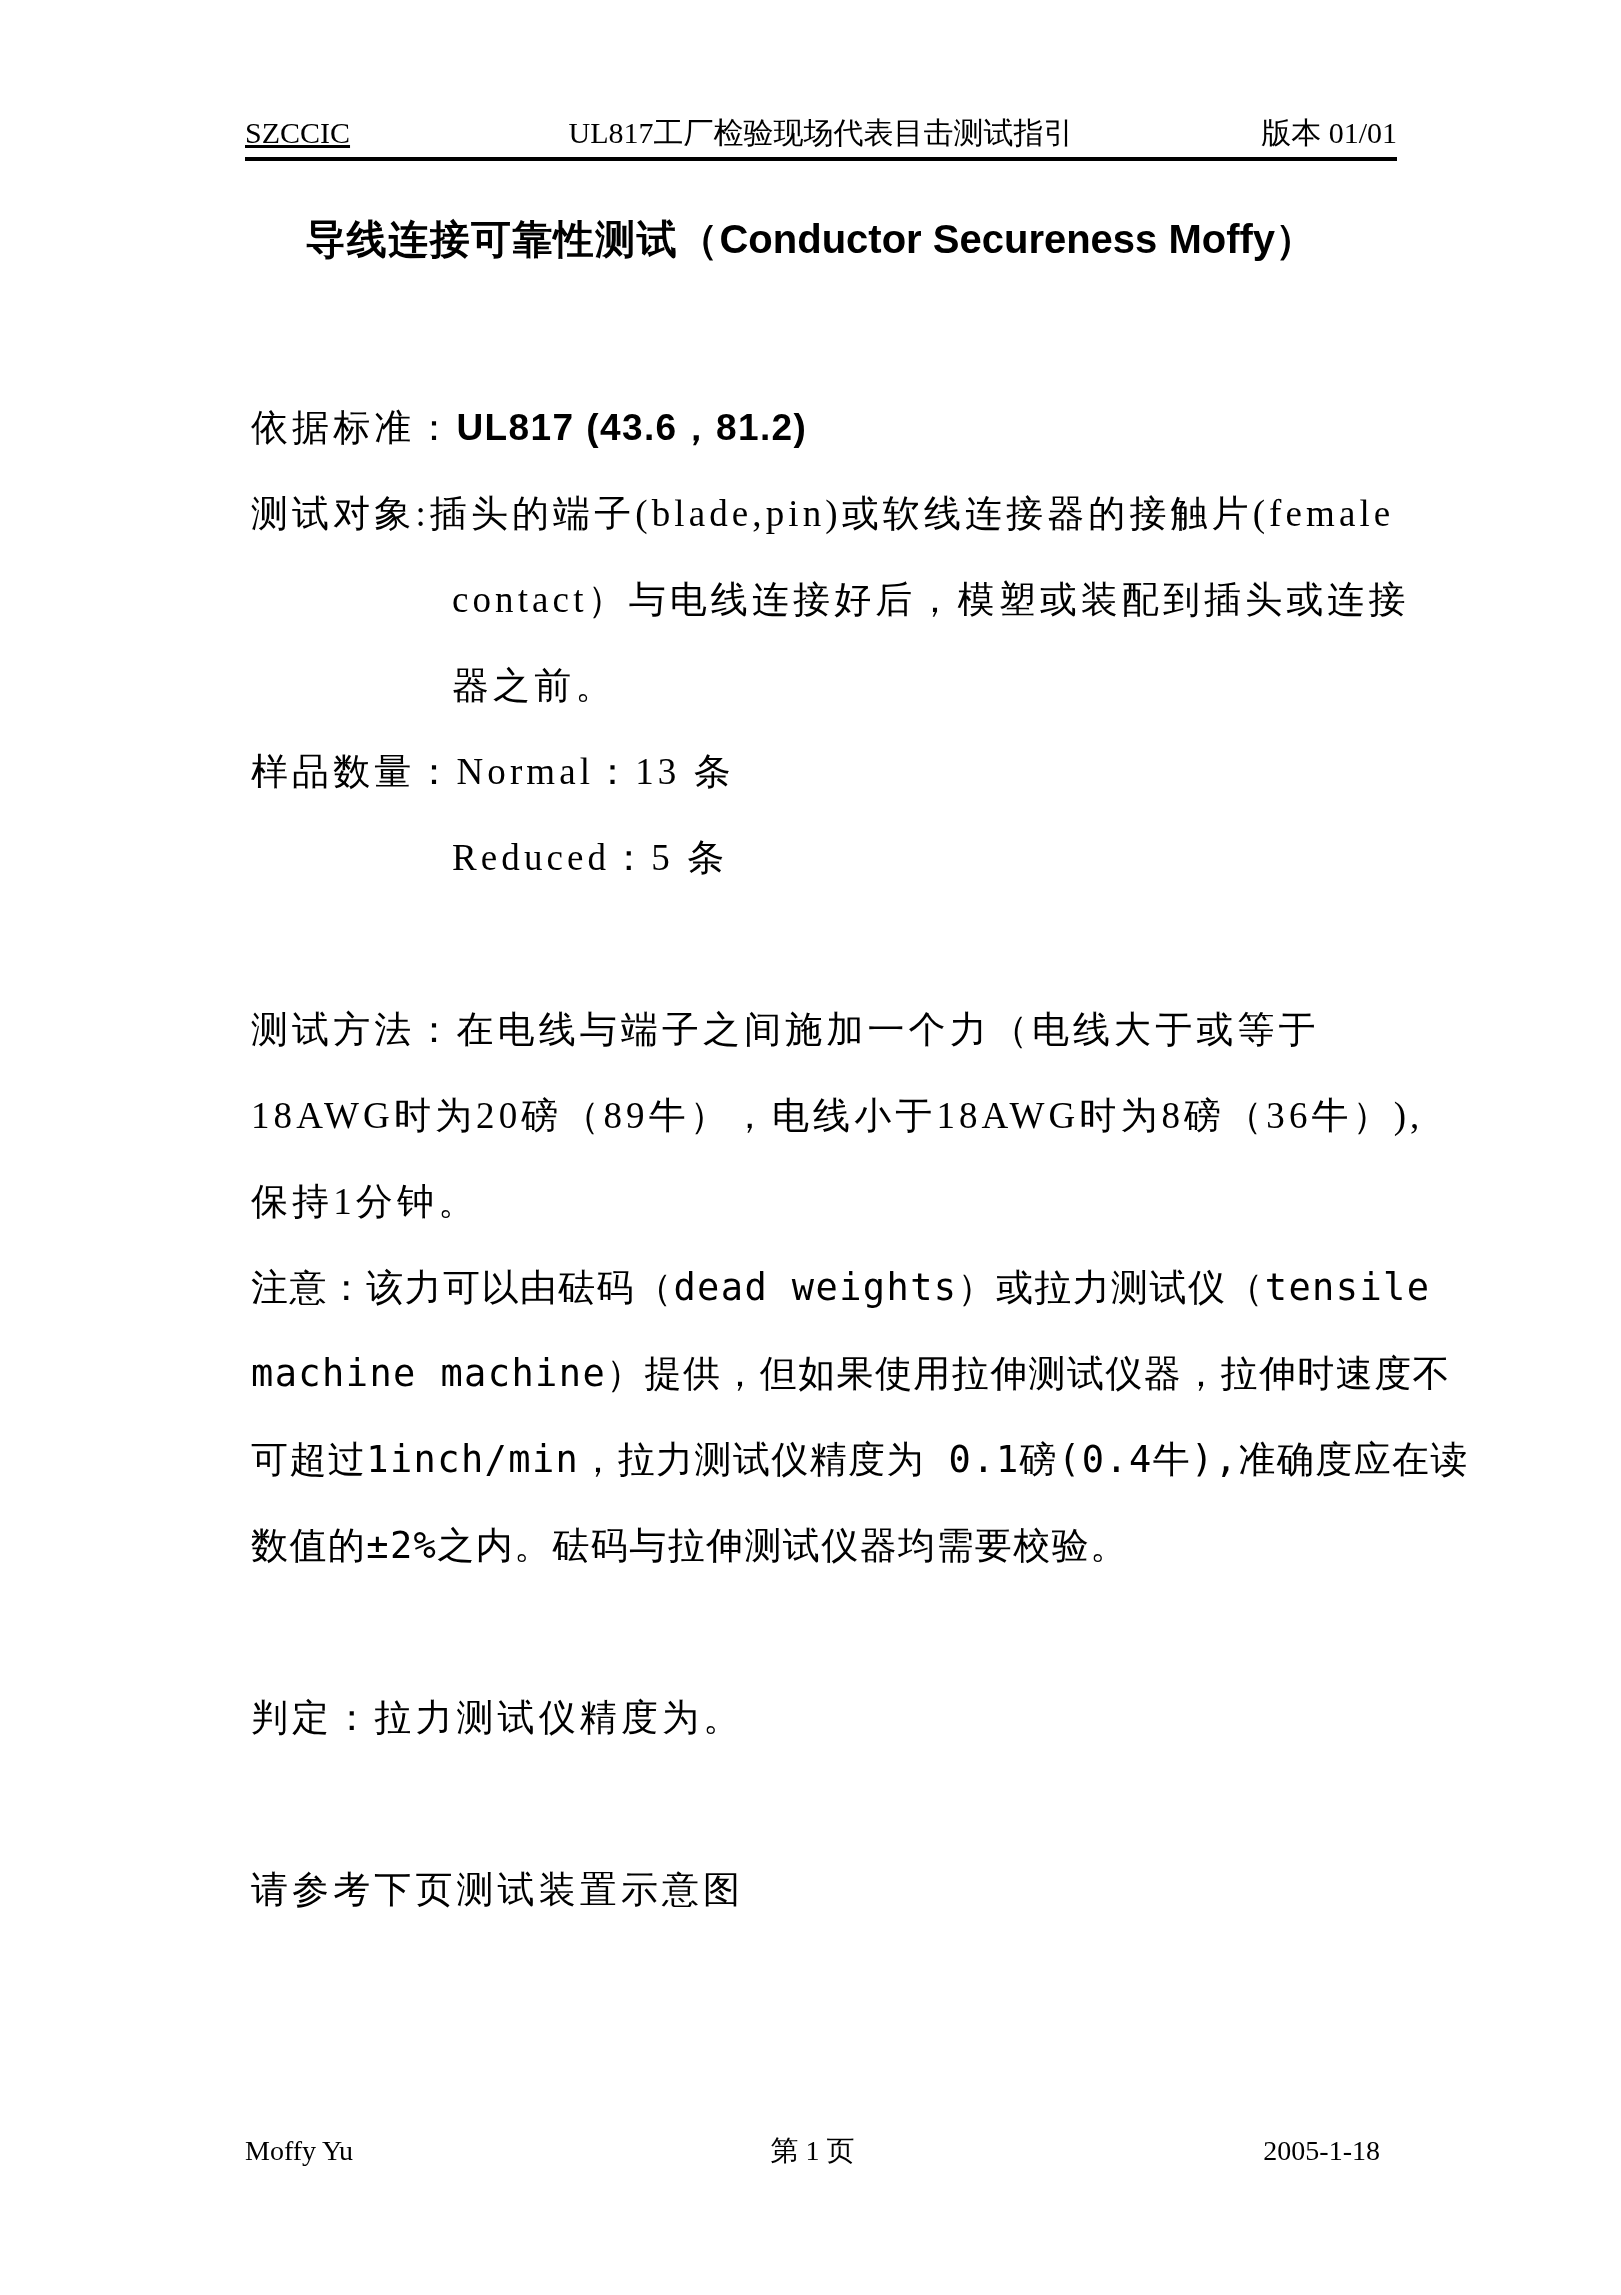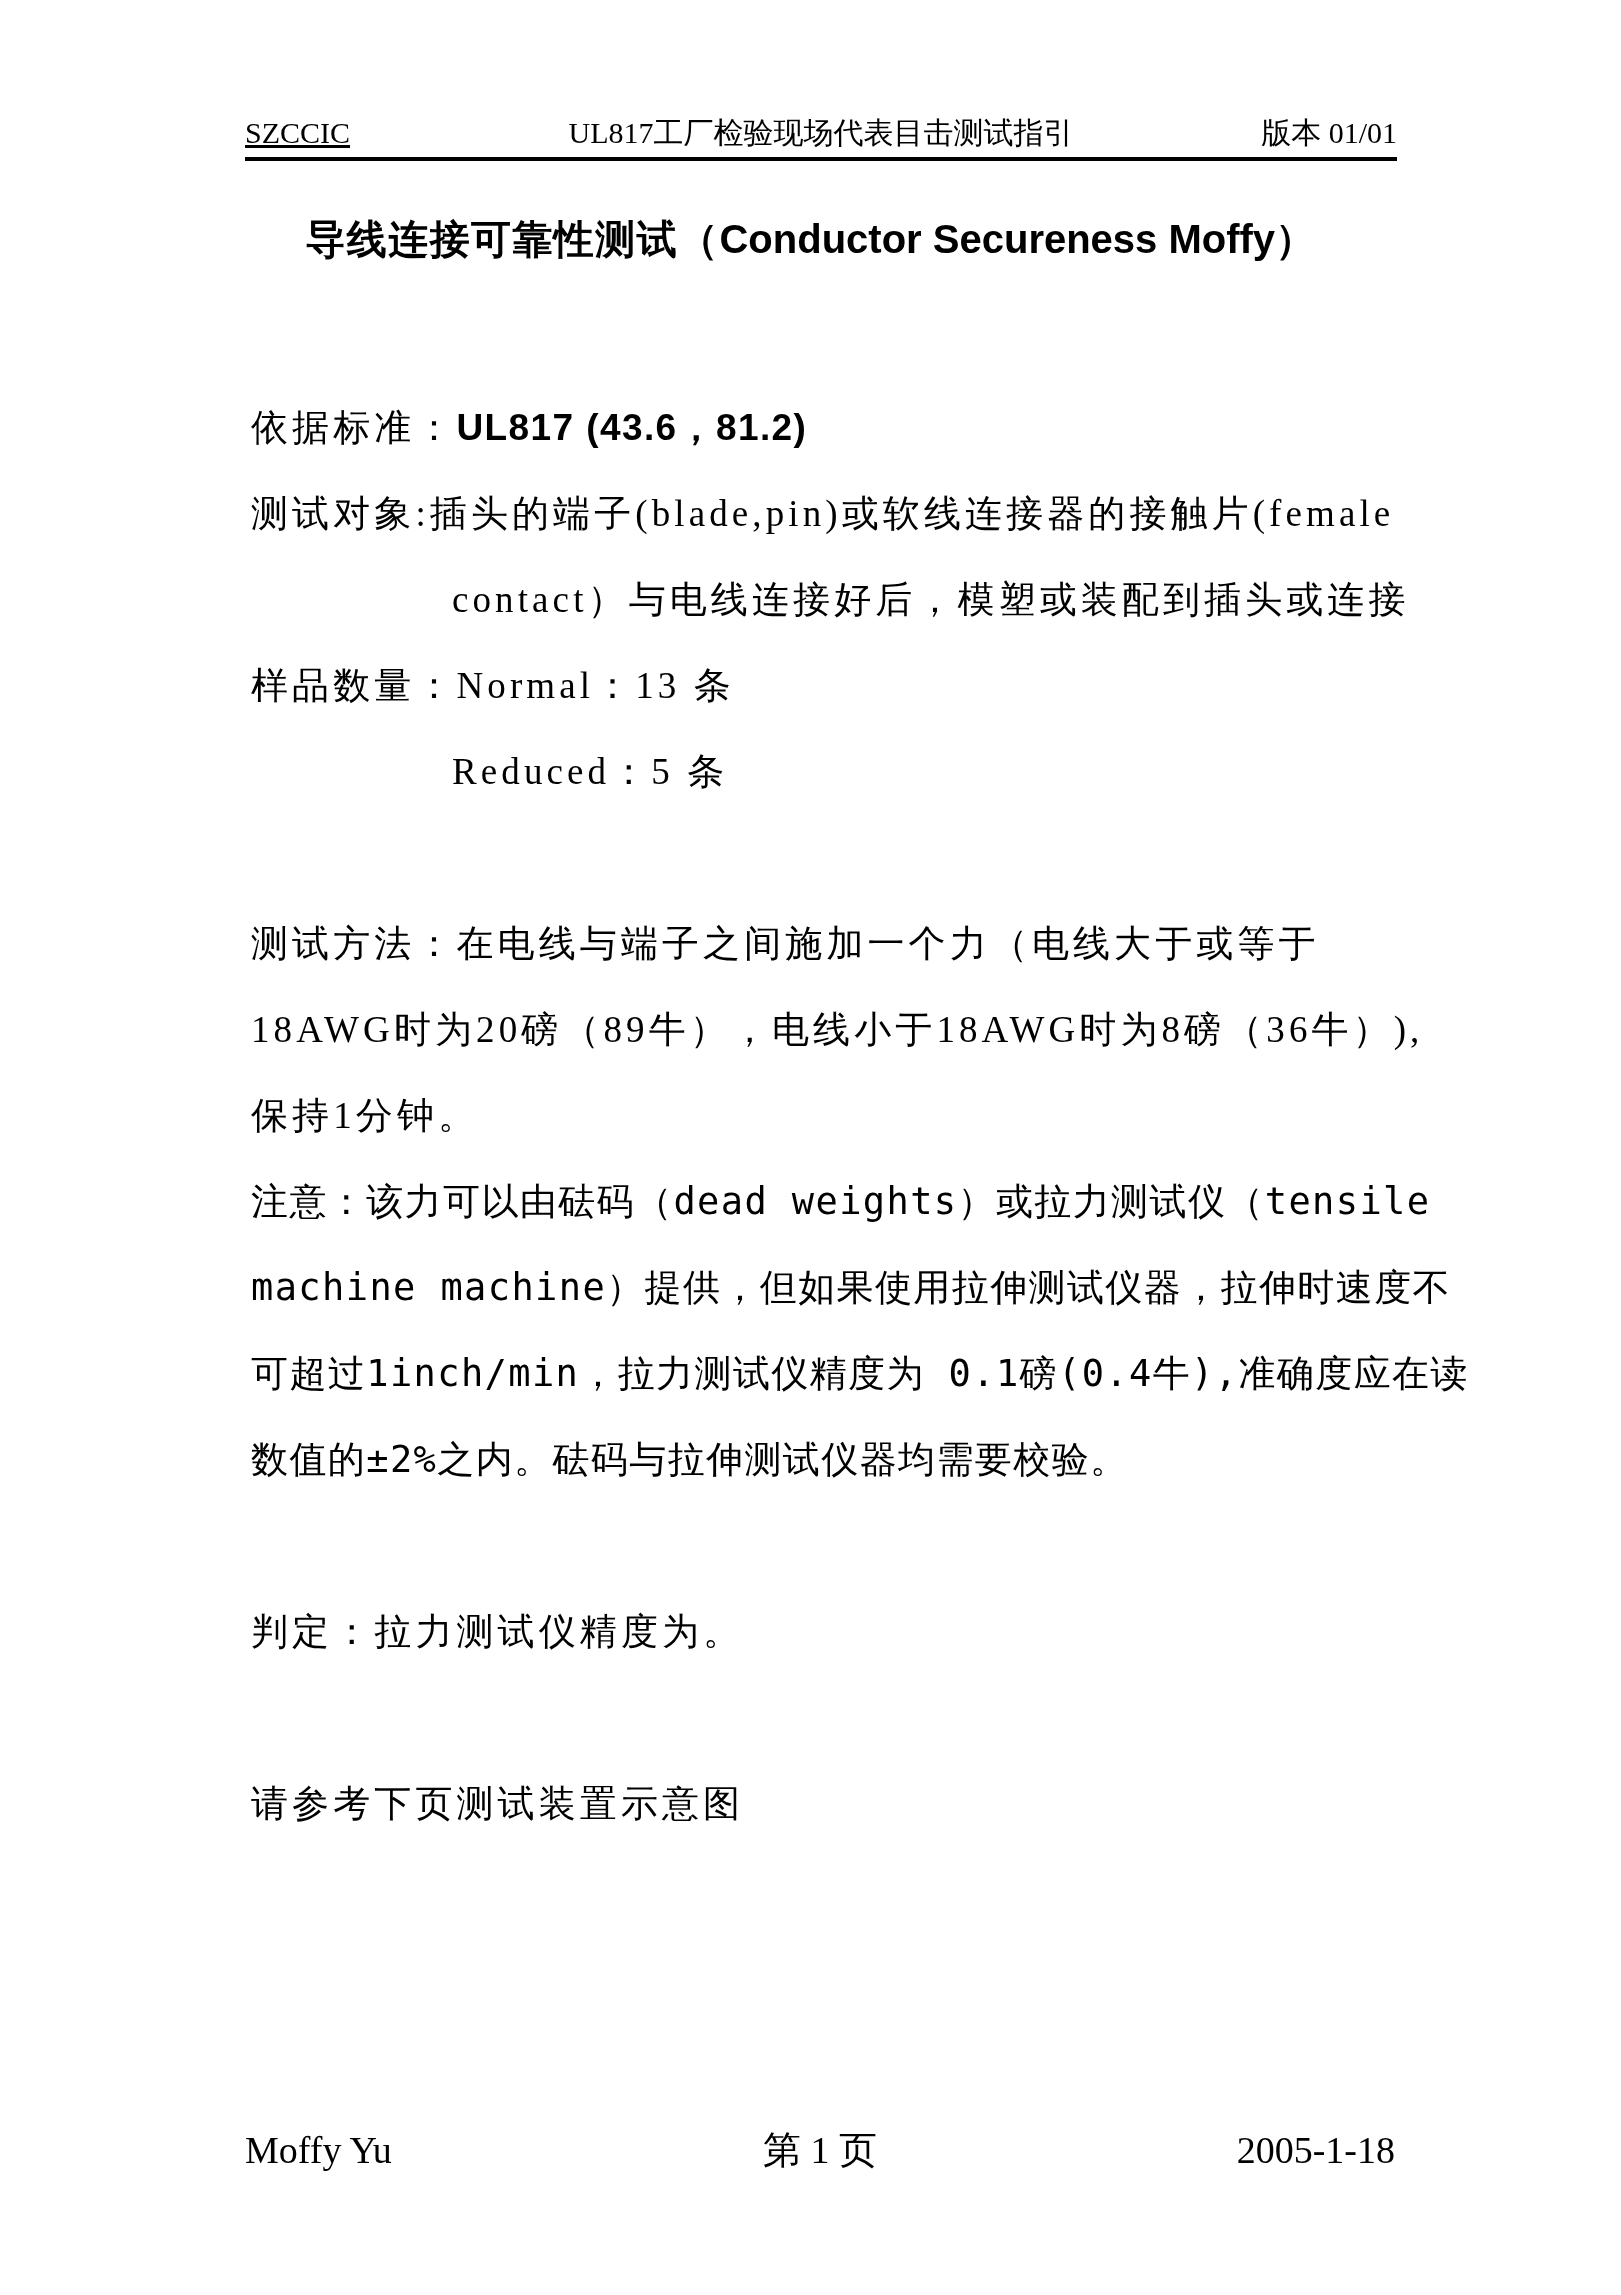--- a/index.html
+++ b/index.html
@@ -42,23 +42,23 @@
     white-space:nowrap;
     letter-spacing:4.1px;
   }
   .line.blank { height:86px; }
   .indent { padding-left:201px; }
   .lbl { font-weight:normal; }
   .sans-bold { font-family:"Liberation Sans", sans-serif; font-weight:bold; letter-spacing:1.4px; }
   .note-line { font-family:"DejaVu Sans Mono", monospace; letter-spacing:1.4px; }
   
   .footer {
-    position:absolute; left:245px; right:227px; top:2133px;
+    position:absolute; left:245px; right:242px; top:2133px;
     display:flex; align-items:flex-end;
-    font-size:38px; line-height:35px;
+    font-size:28px; line-height:35px;
   }
   .footer .f-left  { flex:1; text-align:left; }
   .footer .f-center{ flex:1; text-align:center; }
   .footer .f-right { flex:1; text-align:right; }
 </style>
 </head>
 <body>
 
 <div class="page">
 
@@ -76,20 +76,23 @@
 
     <div class="line">
       <span class="lbl">依据标准：</span><span class="sans-bold">UL817 (43.6，81.2)</span>
     </div>
 
     <div class="line">
       <span class="lbl">测试对象:</span><span>插头的端子(blade,pin)或软线连接器的接触片(female</span>
     </div>
     <div class="line indent">
       <span>contact）与电线连接好后，模塑或装配到插头或连接</span>
+    </div>
+    <div class="line indent">
+      <span>器之前。</span>
     </div>
 
     <div class="line">
       <span class="lbl">样品数量：</span><span>Normal：13 条</span>
     </div>
     <div class="line indent">
       <span>Reduced：5 条</span>
     </div>
 
     <div class="line blank"></div>

